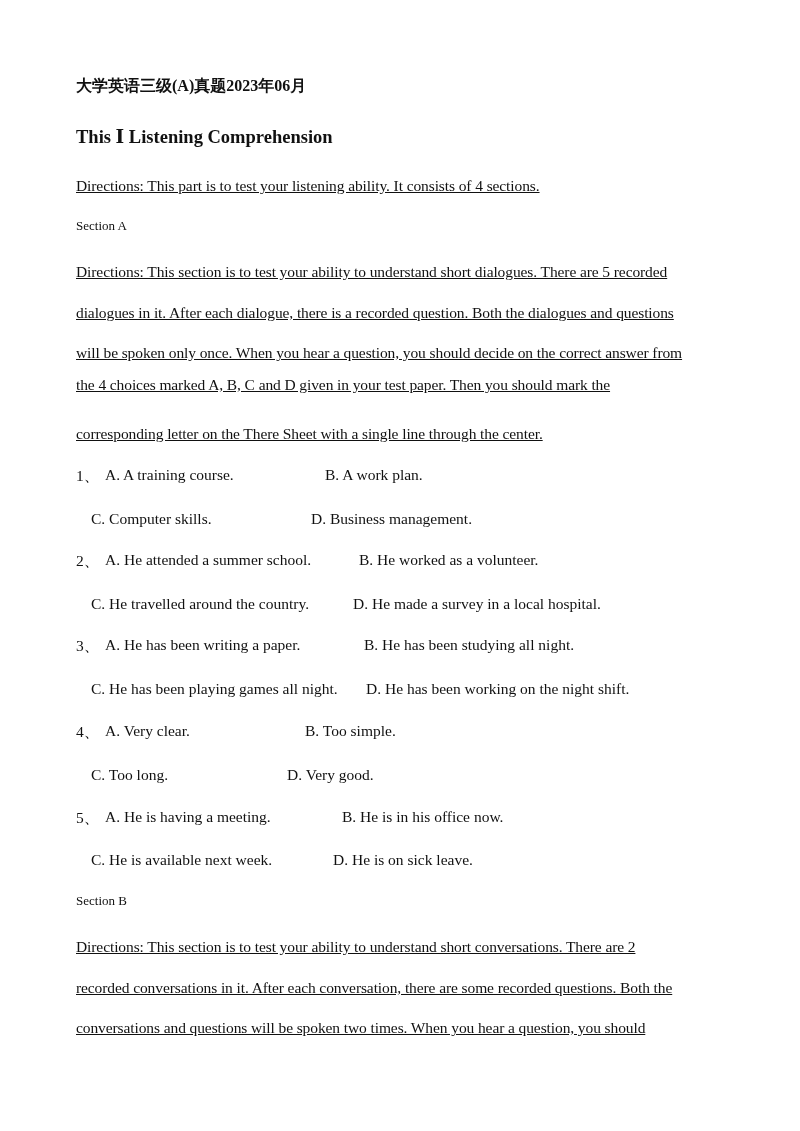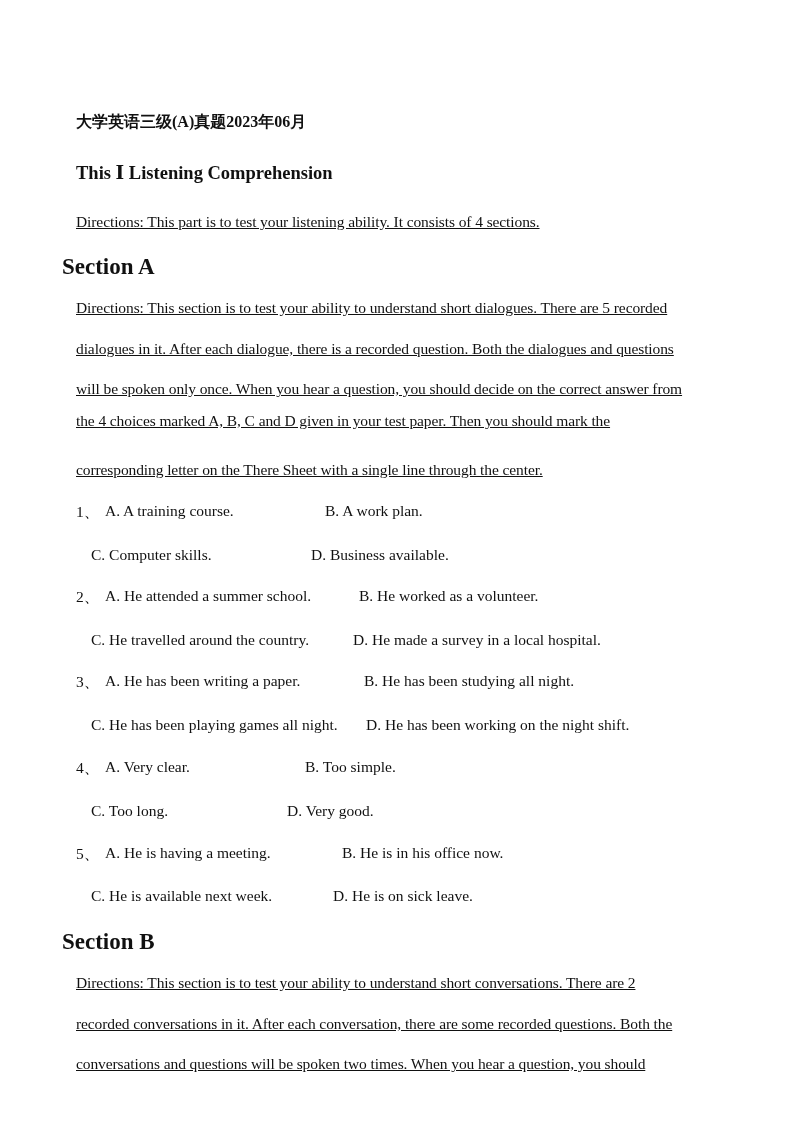--- a/index.html
+++ b/index.html
@@ -1,24 +1,24 @@
 <!DOCTYPE html>
 <html><head>
 <meta charset="utf-8">
 <style>
   html, body { margin: 0; padding: 0; background: #ffffff; }
   body {
     width: 800px; height: 1131px; position: relative; overflow: hidden;
     font-family: "Liberation Serif", "DejaVu Serif", serif;
     color: #111111;
   }
-  .abs { position: absolute; white-space: nowrap; margin-top: 36px; }
+  .abs { position: absolute; white-space: nowrap; }
   .title { left: 76px; top: 76px; font-size: 16px; font-weight: bold; }
   .h1 { left: 76px; top: 126px; font-size: 18.5px; font-weight: bold; }
-  .h2 { left: 62px; font-size: 23px; font-weight: bold; }
+  .h2 { left: 76px; font-size: 13px; font-weight: normal; }
   .p { left: 76px; font-size: 15.5px; letter-spacing: -0.1px; text-decoration: underline; }
   .q { font-size: 15.5px; }
 </style>
 </head>
 <body>
 
 <div>
   <div class="abs title">大学英语三级(A)真题2023年06月</div>
   <div class="abs h1">This Ⅰ Listening Comprehension</div>
   <div class="abs p" style="top:177px">Directions: This part is to test your listening ability. It consists of 4 sections.</div>
@@ -28,21 +28,21 @@
   <div class="abs p" style="top:304px">dialogues in it. After each dialogue, there is a recorded question. Both the dialogues and questions</div>
   <div class="abs p" style="top:344px">will be spoken only once. When you hear a question, you should decide on the correct answer from</div>
   <div class="abs p" style="top:376px">the 4 choices marked A, B, C and D given in your test paper. Then you should mark the</div>
   <div class="abs p" style="top:425px">corresponding letter on the There Sheet with a single line through the center.</div>
 
   <div>
     <span class="abs q" style="left:76px;top:466px">1、</span>
     <span class="abs q" style="left:105px;top:466px">A. A training course.</span>
     <span class="abs q" style="left:325px;top:466px">B. A work plan.</span>
     <span class="abs q" style="left:91px;top:510px">C. Computer skills.</span>
-    <span class="abs q" style="left:311px;top:510px">D. Business available.</span>
+    <span class="abs q" style="left:311px;top:510px">D. Business management.</span>
   </div>
 
   <div>
     <span class="abs q" style="left:76px;top:551px">2、</span>
     <span class="abs q" style="left:105px;top:551px">A. He attended a summer school.</span>
     <span class="abs q" style="left:359px;top:551px">B. He worked as a volunteer.</span>
     <span class="abs q" style="left:91px;top:595px">C. He travelled around the country.</span>
     <span class="abs q" style="left:353px;top:595px">D. He made a survey in a local hospital.</span>
   </div>
 

